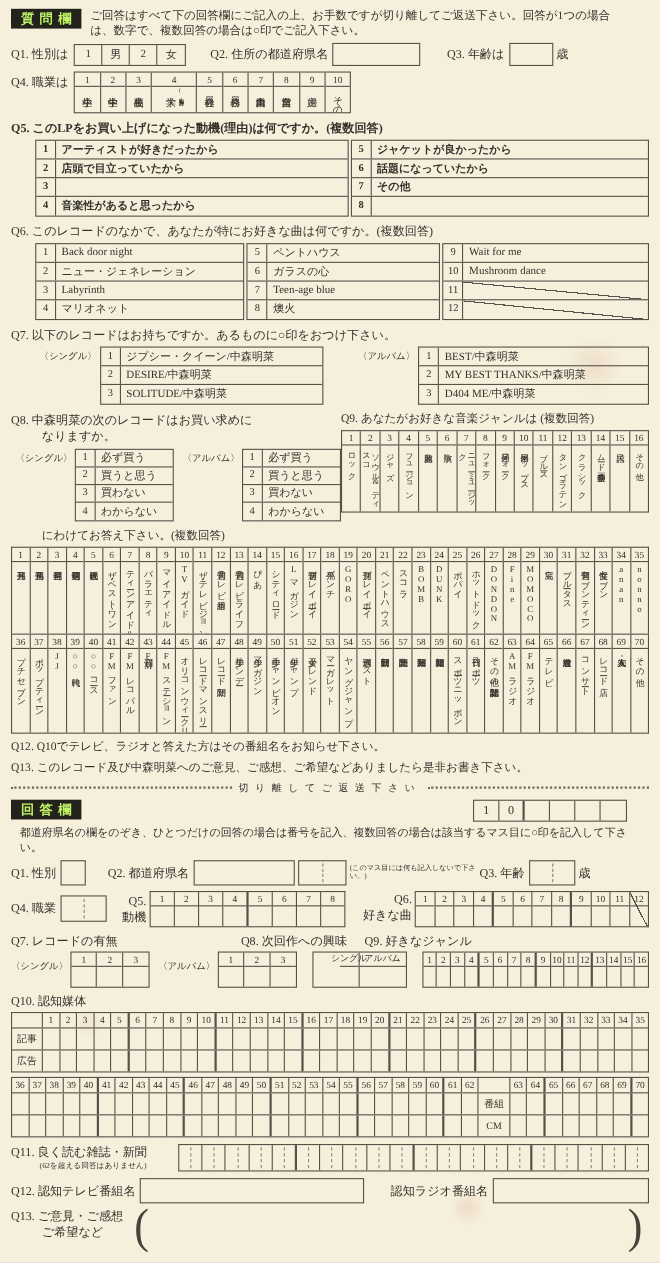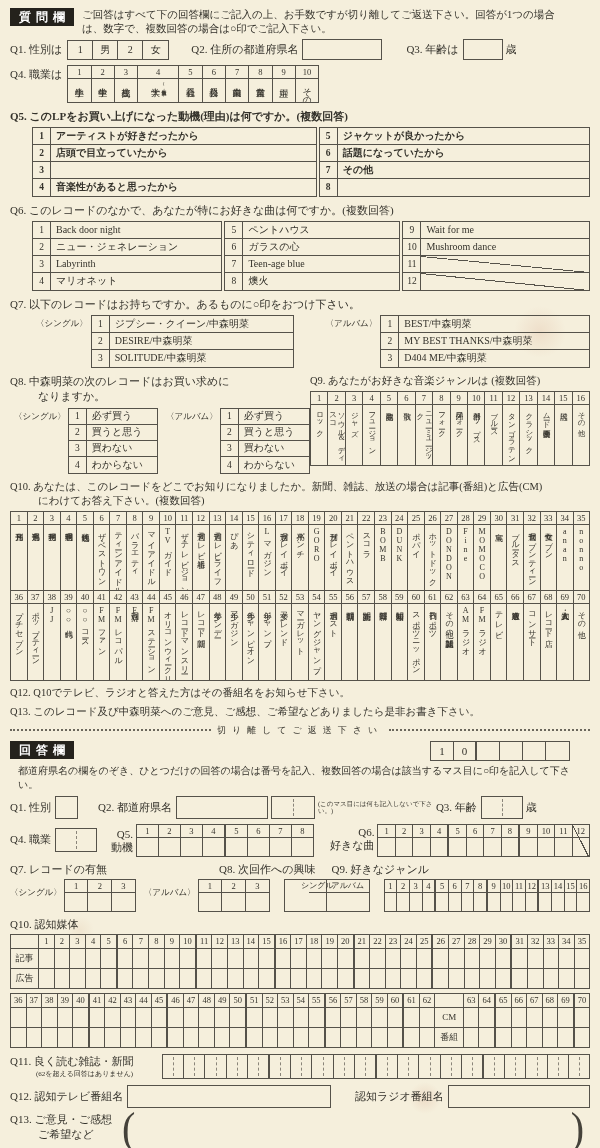--- a/index.html
+++ b/index.html
@@ -7,21 +7,21 @@
   .page{
     width:600px;height:1148px;margin:0 auto;position:relative;overflow:hidden;
     font-family:"Liberation Serif","DejaVu Serif",serif;color:#34322b;
     background:
       radial-gradient(circle at 540px 332px, rgba(196,120,88,.14), transparent 26px),
       radial-gradient(circle at 425px 1098px, rgba(196,120,88,.16), transparent 16px),
       radial-gradient(circle at 80px 930px,  rgba(196,140,98,.10), transparent 14px),
       #f5efdc;
     padding:8px 10px 0 10px;
   }
-  .bbox{background:#24221c;color:#ffffff;font-size:12px;font-weight:bold;
+  .bbox{background:#24221c;color:#bef264;font-size:12px;font-weight:bold;
     letter-spacing:5px;padding:2px 4px 2px 9px;line-height:14px;white-space:nowrap;align-self:flex-start;}
   .introtxt{font-size:10.5px;line-height:13.5px;}
   .row{display:flex;align-items:center;}
   .lab{font-size:11px;white-space:nowrap;}
   .small{font-size:10.5px;}
   .box{border:1px solid #55524a;background:transparent;}
   .dmid{position:relative;}
   .dmid::after{content:"";position:absolute;left:50%;top:2px;bottom:2px;border-left:1px dashed #8a857a;}
 
   
@@ -481,21 +481,20 @@
           <div class="vnum">16</div>
           <div class="vname" style="height:60px;">
             <span class="vt" style="font-size:7.5px;line-height:8.5px;">その他</span>
           </div>
         </div>
         </div>
     </div>
   </div>
 
   <div style="margin-top:6px;">
-    <div class="small">Q10. あなたは、このレコードをどこでお知りになりましたか。新聞、雑誌、放送の場合は記事(番組)と広告(CM)</div>
     <div class="small" style="padding-left:28px;">にわけてお答え下さい。(複数回答)</div>
     <div class="vtbl" style="margin-top:3px;border-bottom:none;">
 
     <div class="vcol">
         <div class="vnum">1</div>
         <div class="vname" style="height:76px;">
           <span class="vt">月刊平凡</span>
         </div>
       </div>
         <div class="vcol">
@@ -1363,21 +1362,21 @@
             <div class="cell"></div>
             <div class="cell"></div>
             <div class="cell"></div>
             <div class="cell"></div>
             <div class="cell"></div>
             <div class="cell"></div>
             <div class="cell"></div>
             <div class="cell"></div>
             <div class="cell"></div>
             <div class="cell"></div>
-            <div class="cell gap">CM</div>
+            <div class="cell gap">番組</div>
             <div class="cell"></div>
             <div class="cell"></div>
             <div class="cell"></div>
             <div class="cell"></div>
             <div class="cell"></div>
             <div class="cell"></div>
             <div class="cell"></div>
             <div class="cell"></div>
           </div>
       </div>
@@ -1404,21 +1403,21 @@
             <div class="cell"></div>
             <div class="cell"></div>
             <div class="cell"></div>
             <div class="cell"></div>
             <div class="cell"></div>
             <div class="cell"></div>
             <div class="cell"></div>
             <div class="cell"></div>
             <div class="cell"></div>
             <div class="cell"></div>
-            <div class="cell gap">番組</div>
+            <div class="cell gap">CM</div>
             <div class="cell"></div>
             <div class="cell"></div>
             <div class="cell"></div>
             <div class="cell"></div>
             <div class="cell"></div>
             <div class="cell"></div>
             <div class="cell"></div>
             <div class="cell"></div>
           </div>
       </div>

